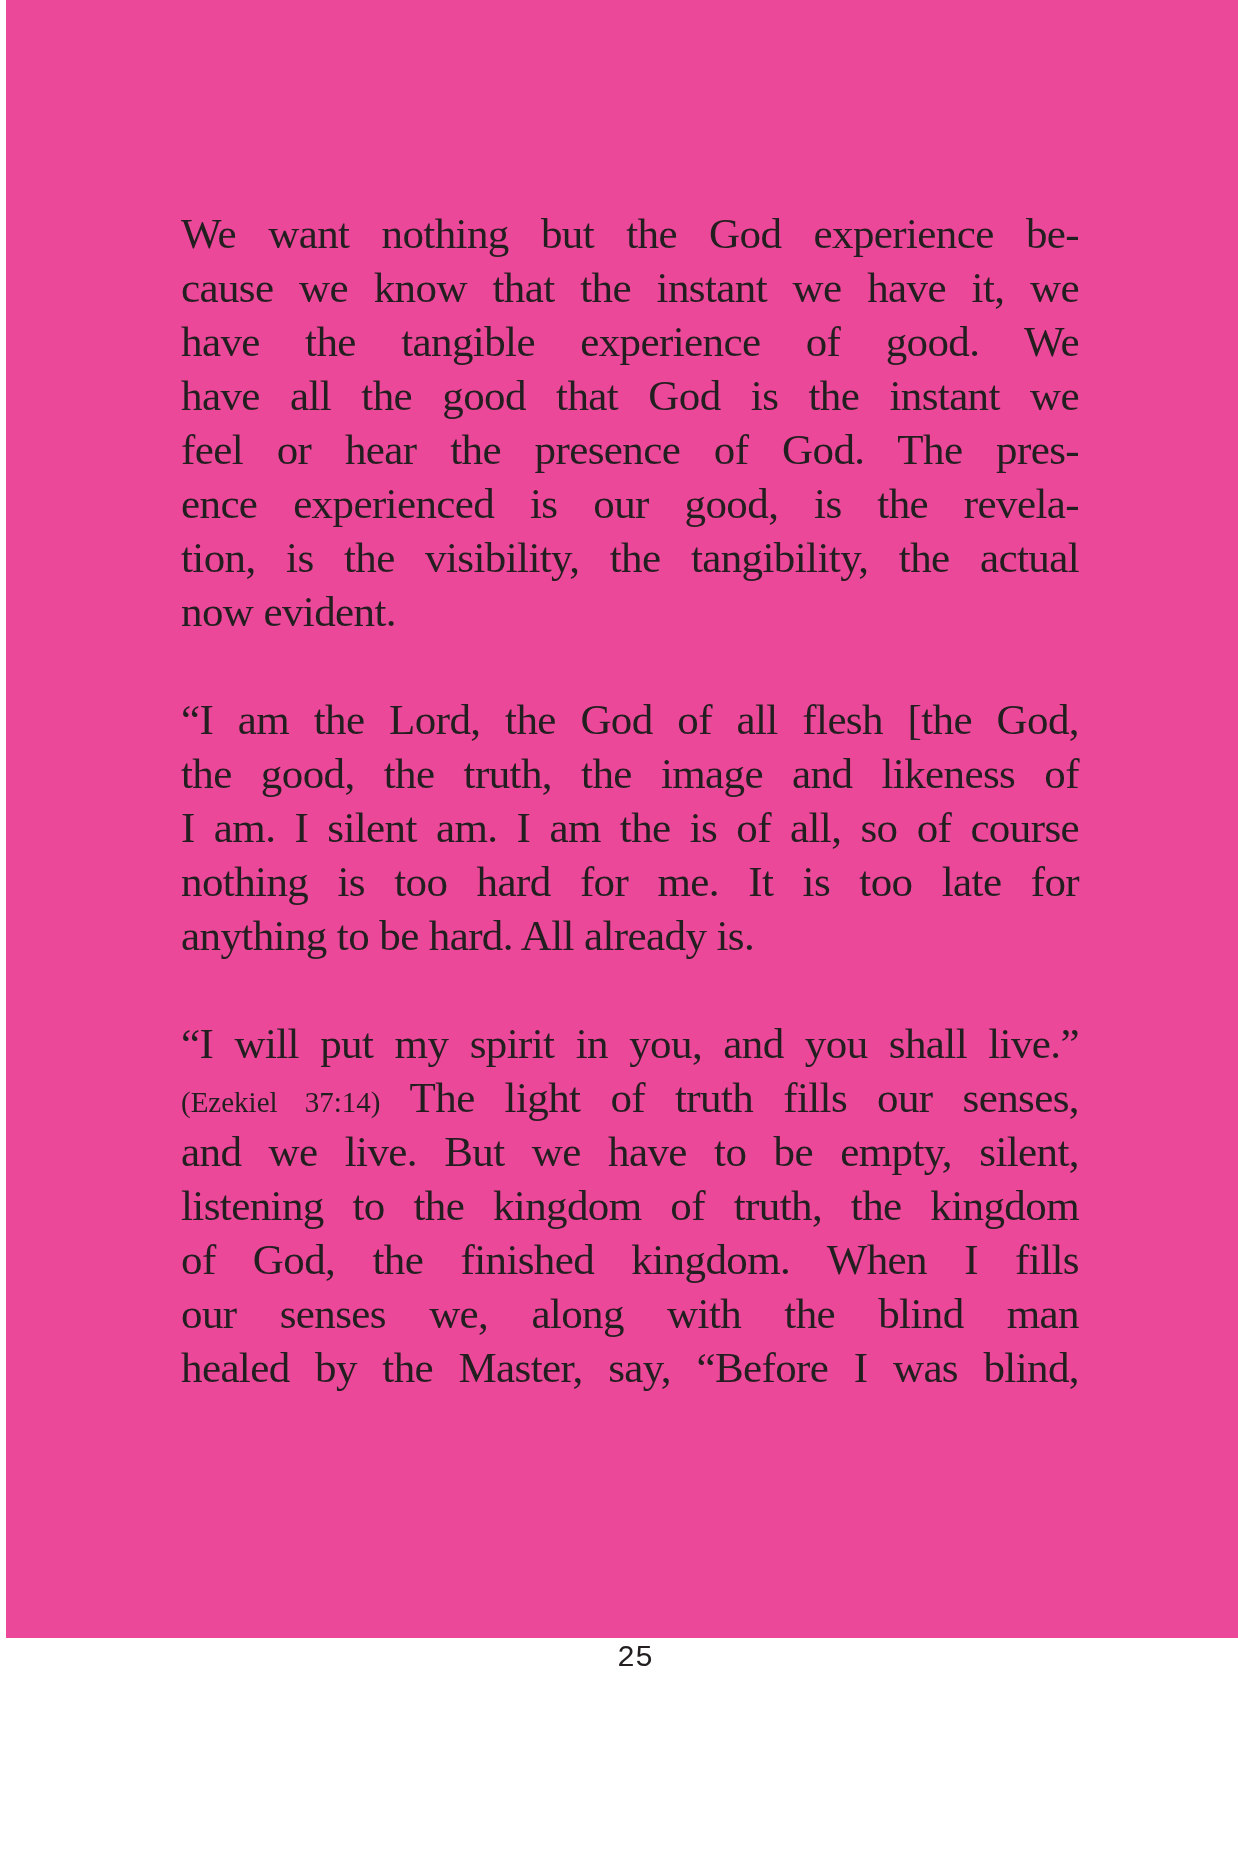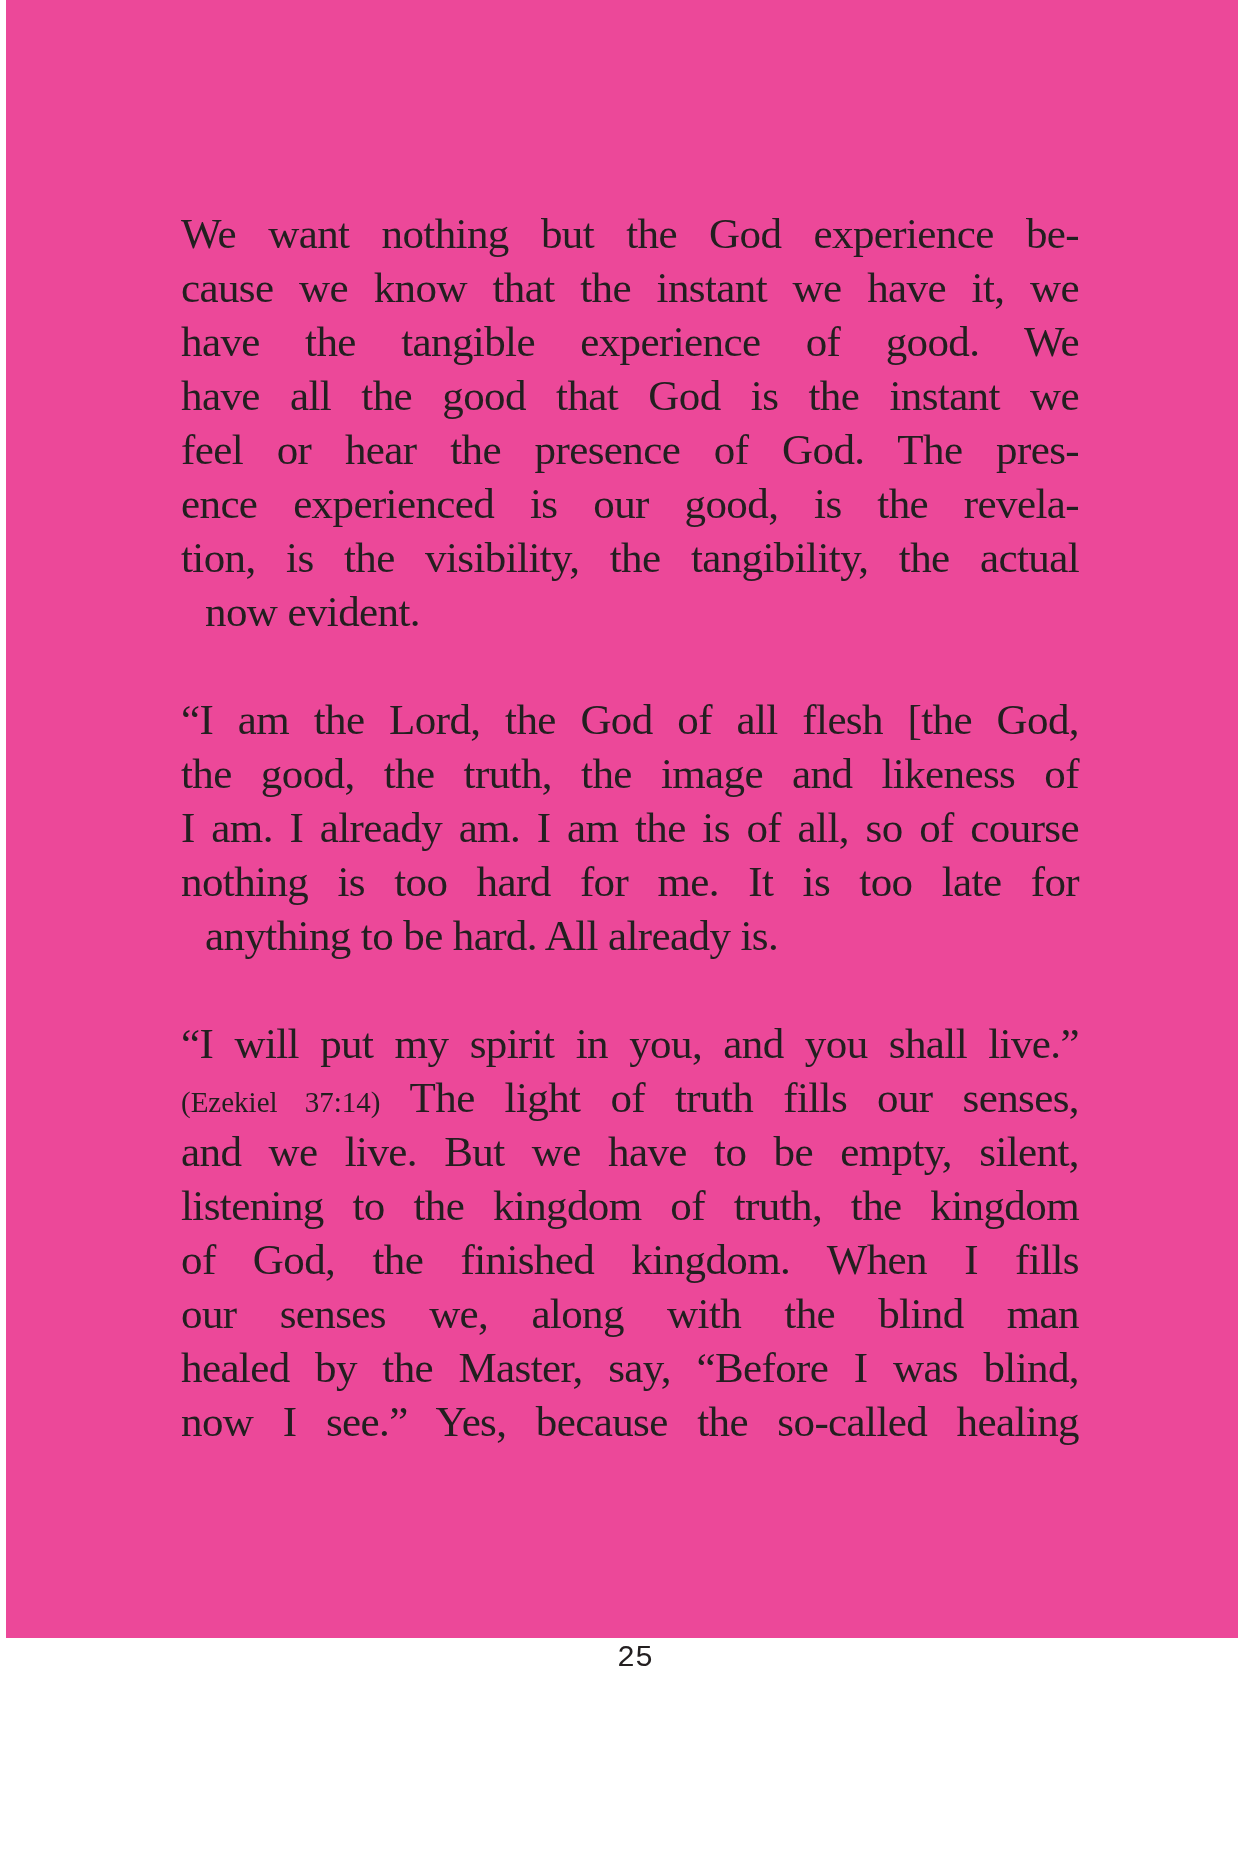--- a/index.html
+++ b/index.html
@@ -42,21 +42,20 @@
     font-size: 43px;
     letter-spacing: -0.6px;
     white-space: nowrap;
     text-align: justify;
     text-align-last: justify;
     overflow: visible;
   }
   .line.last {
     text-align: center;
     text-align-last: left;
-    margin-left: 24px;
   }
   .line .it {
   }
   .line .small {
     font-size: 29px;
     letter-spacing: 0;
   }
   .page-number {
     position: absolute;
     left: 175px;
@@ -81,29 +80,28 @@
         <div class="line"><span>have the tangible experience of good. We</span></div>
         <div class="line"><span>have all the good that God is the instant we</span></div>
         <div class="line"><span>feel or hear the presence of God. The pres-</span></div>
         <div class="line"><span>ence experienced </span><span class="it">is</span><span> our good, </span><span class="it">is</span><span> the revela-</span></div>
         <div class="line"><span>tion, </span><span class="it">is</span><span> the visibility, the tangibility, the actual</span></div>
         <div class="line last"><span>now evident.</span></div>
       </div>
       <div class="paragraph">
         <div class="line"><span>“I am the Lord, the God of all flesh [the God,</span></div>
         <div class="line"><span>the good, the truth, the image and likeness of</span></div>
-        <div class="line"><span class="it">I am. I already am. I</span><span> am the </span><span class="it">is</span><span> of all, so of course</span></div>
+        <div class="line"><span class="it">I am. I silent am. I</span><span> am the </span><span class="it">is</span><span> of all, so of course</span></div>
         <div class="line"><span>nothing is too hard for me. It is too late for</span></div>
         <div class="line last"><span>anything to be hard. All already </span><span class="it">is.</span></div>
       </div>
       <div class="paragraph">
         <div class="line"><span>“I will put my spirit in you, and you shall live.”</span></div>
         <div class="line"><span class="small">(Ezekiel 37:14)</span><span> The light of truth fills our senses,</span></div>
         <div class="line"><span>and we live. But we have to be empty, silent,</span></div>
         <div class="line"><span class="it">listening</span><span> to the kingdom of truth, the kingdom</span></div>
         <div class="line"><span>of God, the finished kingdom. When </span><span class="it">I</span><span> fills</span></div>
         <div class="line"><span>our senses we, along with the blind man</span></div>
         <div class="line"><span>healed by the Master, say, “Before I was blind,</span></div>
-        <div class="line"><span>now I see.” Yes, because the so-called healing</span></div>
       </div>
     </div>
   <div class="page-number">25</div>
 </div>
 
 </body></html>

